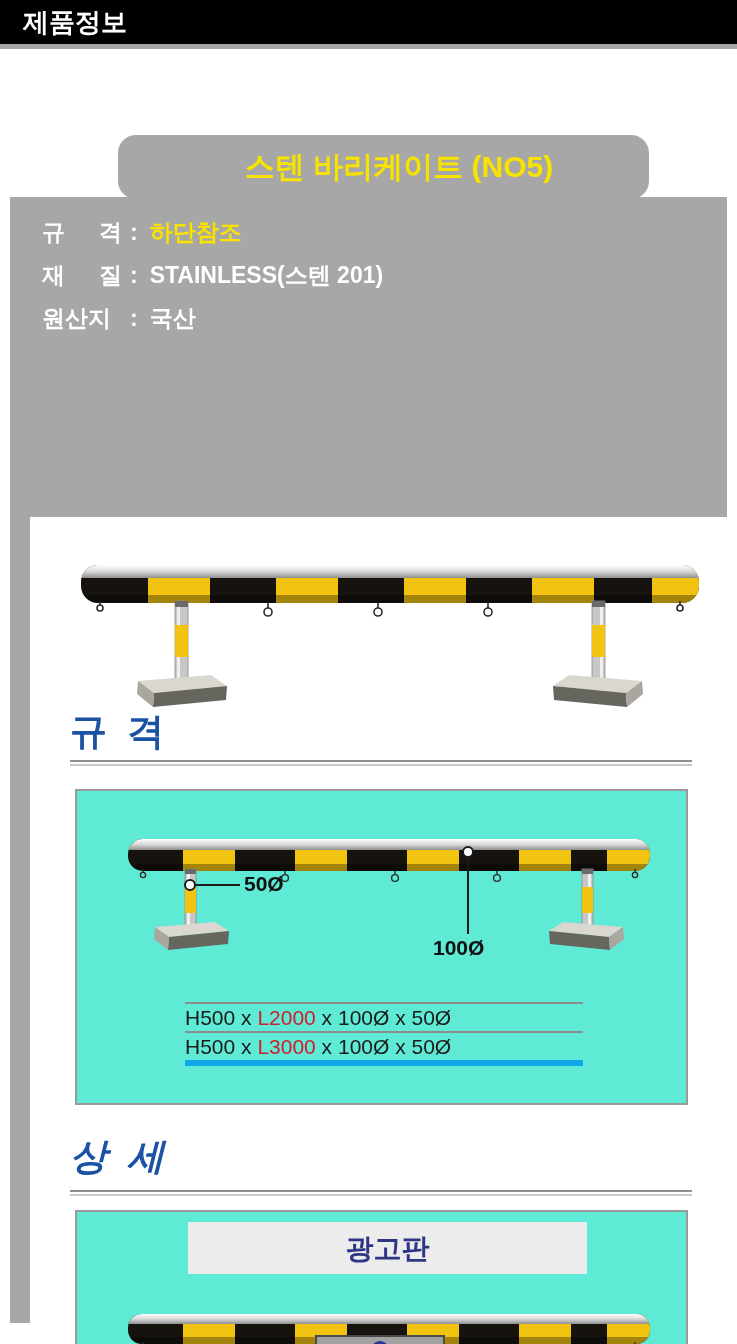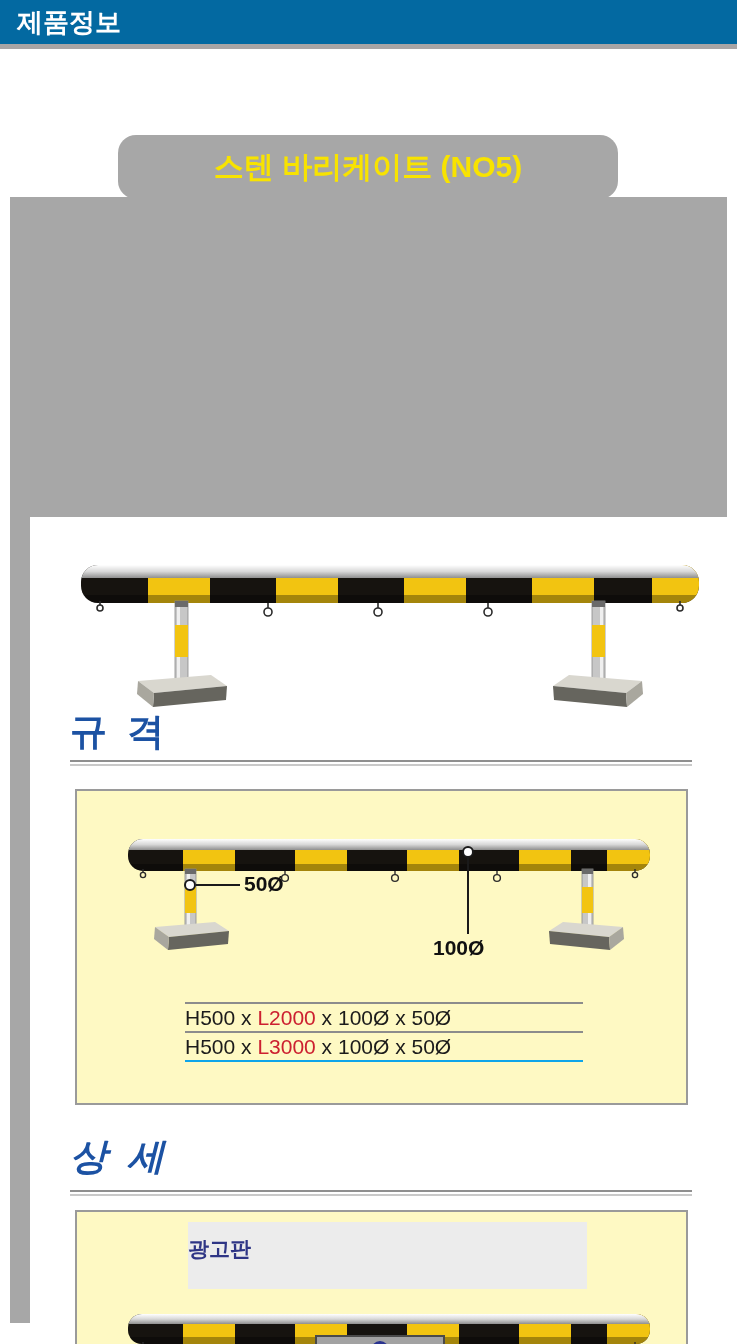--- a/index.html
+++ b/index.html
@@ -3,81 +3,92 @@
 <meta charset="utf-8">
 <style>
   html,body { margin:0; padding:0; background:#ffffff; }
   .page {
     position:relative; width:737px; height:1344px; overflow:hidden;
     background:#ffffff; font-family:"Liberation Sans", sans-serif;
   }
   .abs { position:absolute; }
 
   
-  .top-bar { left:0; top:0; width:737px; height:44px; background:#0369a1;
+  .top-bar { left:0; top:0; width:737px; height:44px; background:#000000;
              color:#ffffff; font-size:26px; font-weight:bold; line-height:44px;
-             padding-left:17px; box-sizing:border-box; }
+             padding-left:23px; box-sizing:border-box; }
   .top-bar-line { left:0; top:44px; width:737px; height:5px; background:#a8a5a5; }
 
   
   .title-box { left:118px; top:135px; width:500px; height:64px; background:#a7a7a7;
                border-radius:18px; text-align:center; line-height:64px;
-               font-size:30px; font-weight:bold; color:#f8e300; }
+               font-size:30px; font-weight:bold; color:#f8e300;padding-left:31px; }
   .gray-panel { left:10px; top:197px; width:717px; height:1126px; background:#a7a7a7; }
 
   .spec-list { position:absolute; left:32px; top:14px; }
   .spec-row { height:43px; line-height:43px; font-size:23px; font-weight:bold; color:#ffffff; white-space:nowrap; }
   .spec-label { display:inline-block; width:80px; text-align:justify; text-align-last:justify; vertical-align:top; }
   .spec-colon { margin:0 12px 0 8px; }
   .spec-value.highlight { color:#f8e300; }
 
   
   .content-box { left:20px; top:320px; width:697px; height:993px; background:#ffffff; }
 
   .section-heading { font-size:37px; font-weight:bold; color:#1c52a3; letter-spacing:5px; white-space:nowrap; }
   .rule { height:2px; background:#ffffff; border-top:2px solid #8f8f8f; border-bottom:2px solid #c9c9c9; }
 
-  .diagram-box { box-sizing:border-box; border:2px solid #9a9a9a; background:#fef9c3; }
+  .diagram-box { box-sizing:border-box; border:2px solid #9a9a9a; background:#5eead4; }
 
   
   .callout-marker { box-sizing:border-box; background:#ffffff; border:2px solid #1a1a1a; border-radius:50%; }
   .callout-line-h { height:2px; background:#1a1a1a; }
   .callout-line-v { width:2px; background:#1a1a1a; }
   .callout-label { font-size:21px; font-weight:bold; color:#111111; white-space:nowrap; }
 
   
   .size-table { left:108px; top:211px; width:398px; }
   .size-row { border-top:2px solid #8c8c8c; height:27px; line-height:27px;
               text-align:left; font-size:21px; color:#1b1b1b; white-space:nowrap; }
-  .size-row:last-child { border-bottom:2px solid #0ea5e9; }
+  .size-row:last-child { border-bottom:6px solid #0ea5e9; }
   .size-red { color:#cc2030; }
 
   
-  .ad-board { left:111px; top:10px; width:399px; height:67px; background:#ececec;
-              line-height:53px; font-size:21px; font-weight:bold; color:#2e3585; }
+  .ad-board { left:111px; top:10px; width:399px; height:52px; background:#ececec;
+              text-align:center; line-height:53px; font-size:28px; font-weight:bold; color:#2e3585; }
   .sign-board { left:238px; top:123px; width:130px; height:29px; background:#a2a2a2;
                 box-sizing:border-box; border:2px solid #4a4a4a; }
   .sign-marker { left:294px; top:129px; width:18px; height:18px; box-sizing:border-box;
                  background:#ffffff; border:3px solid #2a3390; border-radius:50%; }
 </style>
 </head>
 <body>
 
 <div class="page">
 
   <div class="abs top-bar">
     <span>제품정보</span>
   </div>
   <div class="abs top-bar-line"></div>
 
   <div class="abs title-box">
     <span>스텐 바리케이트 (NO5)</span>
   </div>
 
   <div class="abs gray-panel">
+    <div class="spec-list">
+      <div class="spec-row">
+        <span class="spec-label">규 격</span><span class="spec-colon">:</span><span class="spec-value highlight">하단참조</span>
+      </div>
+      <div class="spec-row">
+        <span class="spec-label">재 질</span><span class="spec-colon">:</span><span class="spec-value">STAINLESS(스텐 201)</span>
+      </div>
+      <div class="spec-row">
+        <span class="spec-label">원산지</span><span class="spec-colon">:</span><span class="spec-value">국산</span>
+      </div>
+    </div>
 
     <div class="abs content-box">
 
       <svg class="abs" style="left:48px; top:18px;" width="624" height="172" viewBox="0 0 624 172">
         <defs>
           <linearGradient id="gmA" x1="0" y1="0" x2="0" y2="1">
             <stop offset="0" stop-color="#ffffff"></stop>
               <stop offset="0.5" stop-color="#d8d8d8"></stop>
               <stop offset="1" stop-color="#8f8f8f"></stop>
           </linearGradient>

